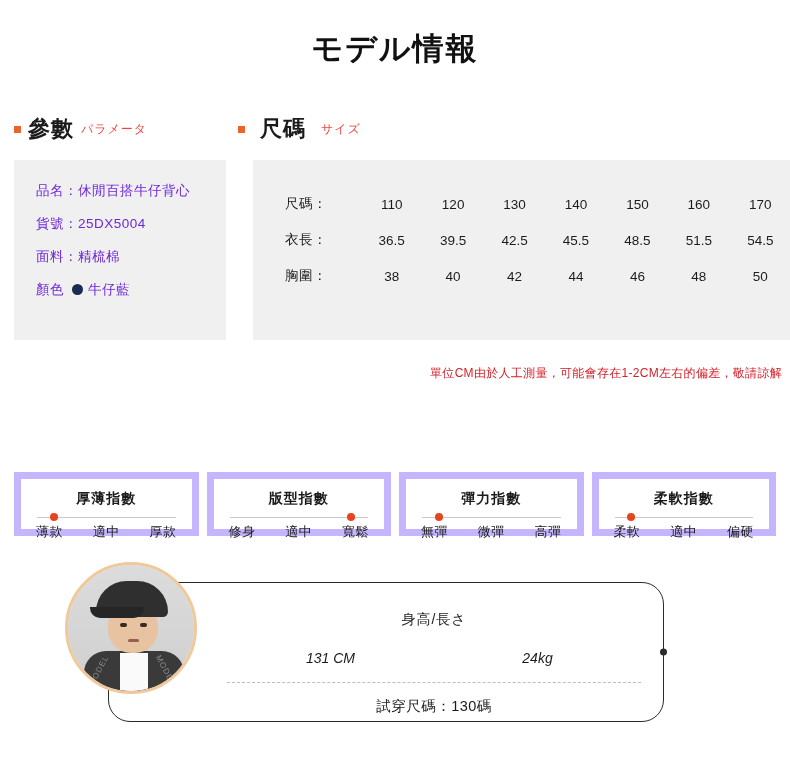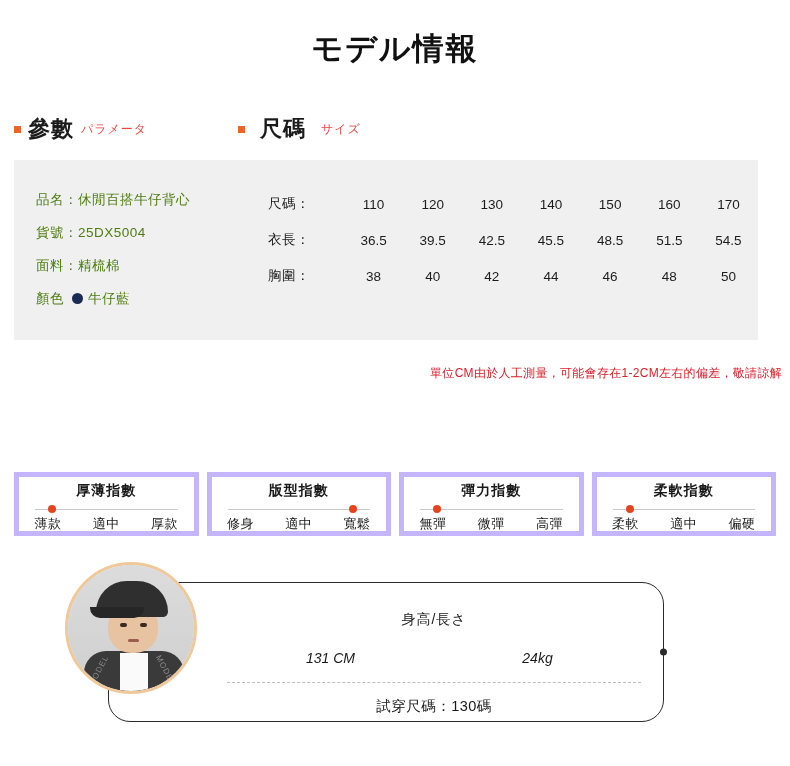--- a/index.html
+++ b/index.html
@@ -72,32 +72,31 @@
     background: #f0f0f0;
     top: 0;
   }
   .panel-left {
     left: 14px;
     width: 212px;
     height: 180px;
     padding: 22px 0 0 22px;
   }
   .panel-right {
-    left: 220px;
+    left: 253px;
     width: 538px;
     height: 180px;
-    padding: 26px 0 0 16px;
+    padding: 26px 0 0 0;
   }
 
   .param-line {
     font-size: 13.5px;
     margin-bottom: 15px;
-    color: #4d7c0f;
+    color: #6d28d9;
     letter-spacing: 0.5px;
-    margin-top: 9px;
   }
   .color-dot {
     display: inline-block;
     width: 11px; height: 11px;
     border-radius: 50%;
     background: #1b2a52;
     vertical-align: -1px;
     margin: 0 5px 0 8px;
   }
 
@@ -137,23 +136,23 @@
   .index-row {
     position: absolute;
     top: 472px;
     left: 14px;
     width: 762px;
     display: flex;
     gap: 8px;
   }
   .index-card {
     flex: 1;
-    border: 5px solid #c4b5fd;
+    border: 7px solid #c4b5fd;
     height: 64px;
-    padding-top: 5px;
+    padding-top: 11px;
   }
   .idx-title {
     text-align: center;
     font-size: 14px;
     font-weight: bold;
     letter-spacing: 1px;
     margin-bottom: 4px;
   }
   .idx-track {
     position: relative;

